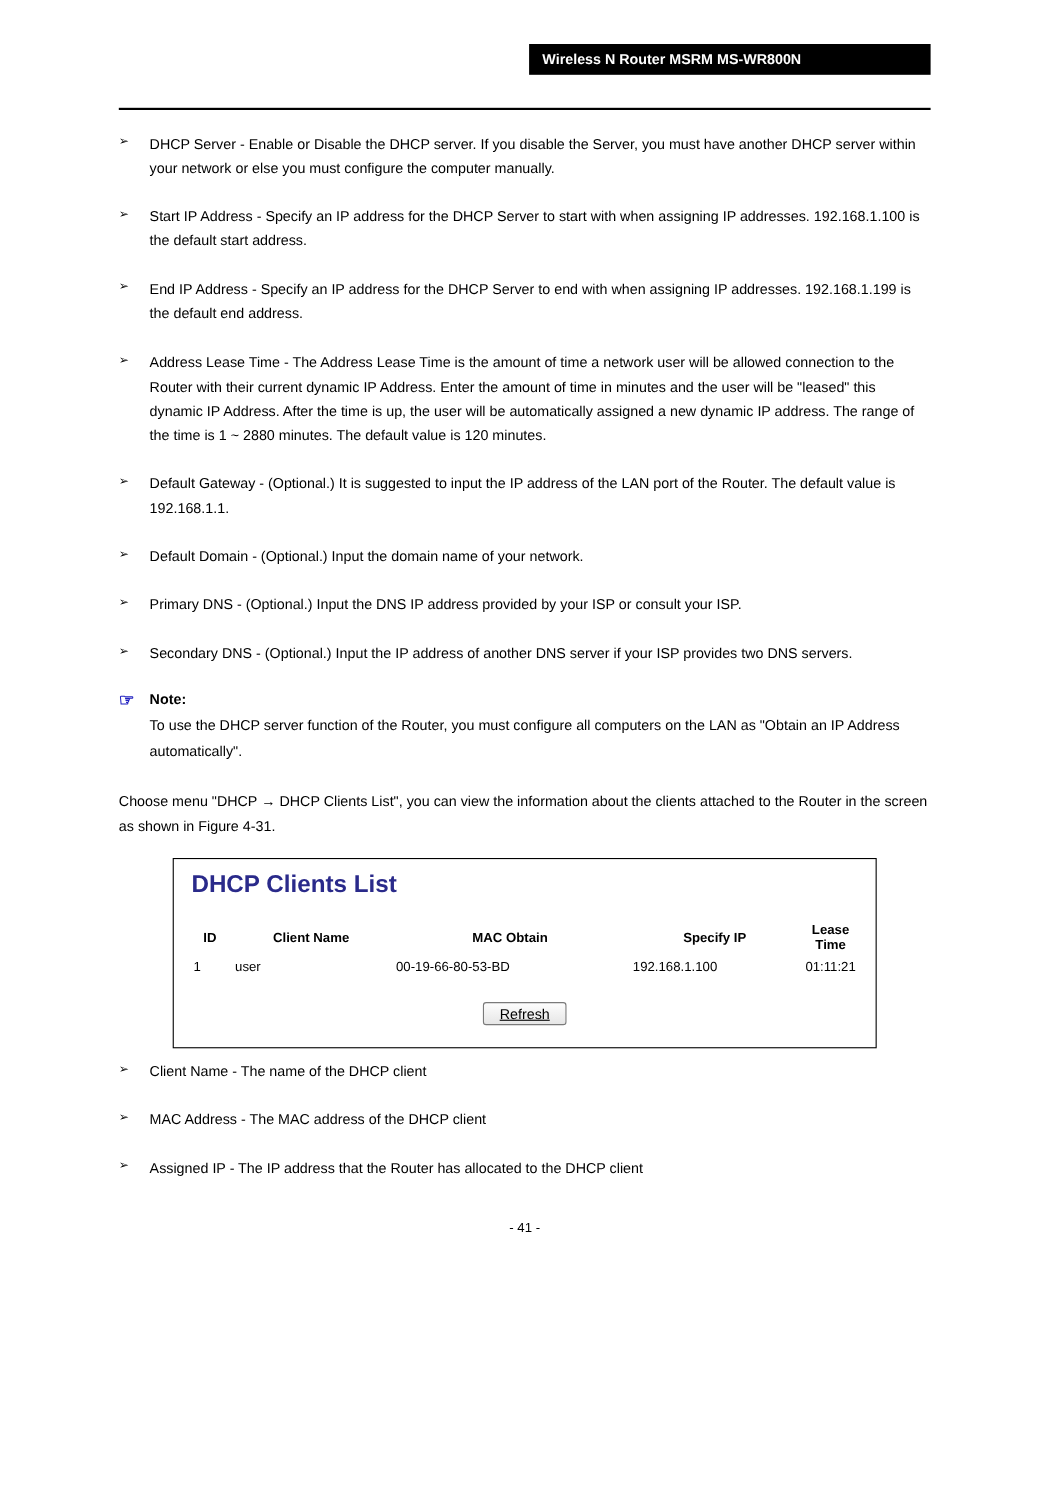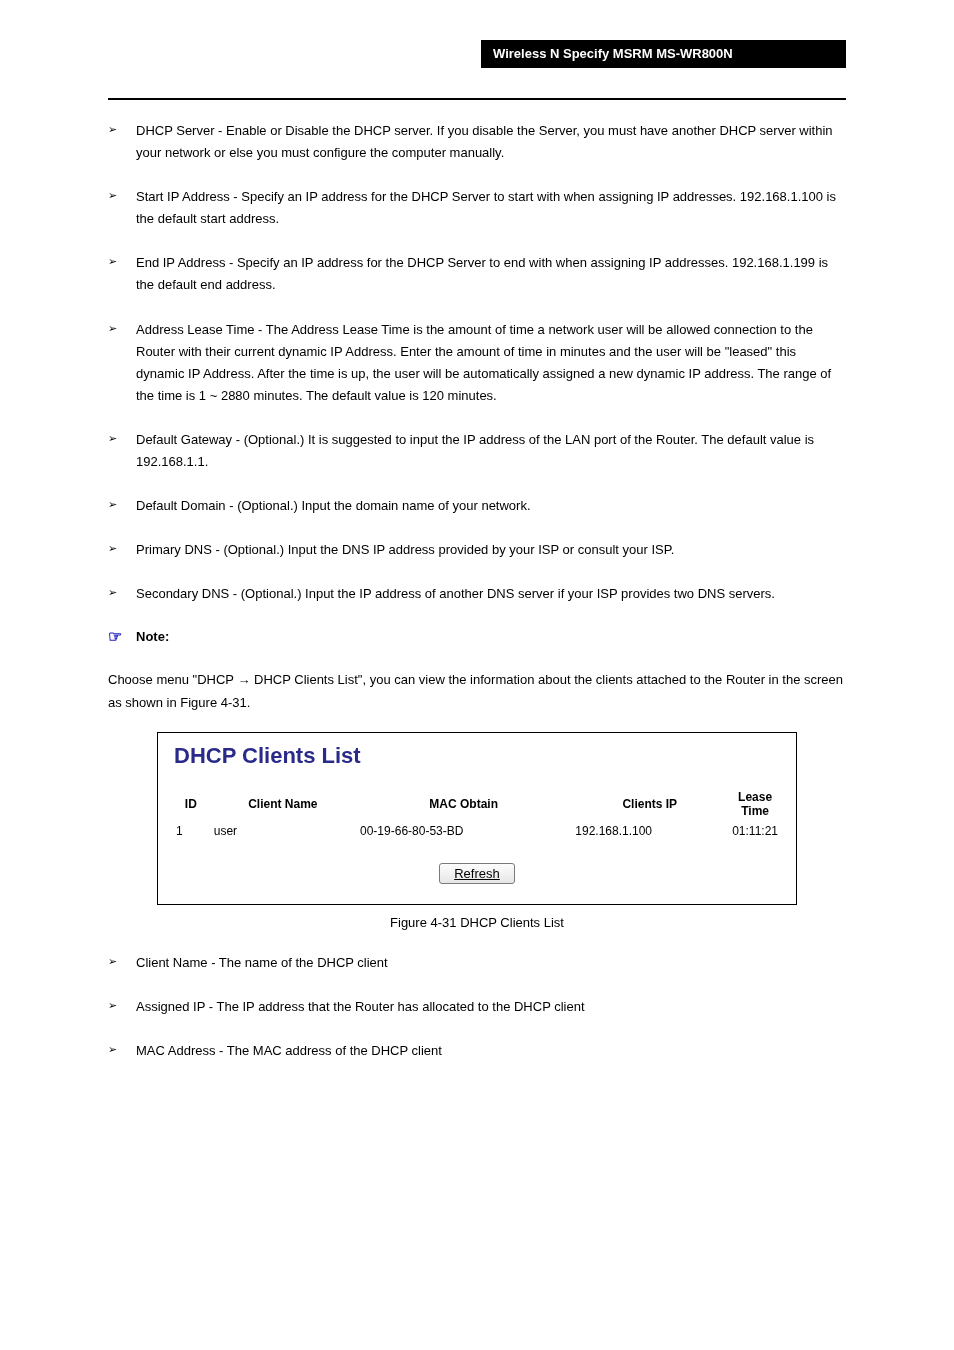--- a/index.html
+++ b/index.html
@@ -158,21 +158,21 @@
     font-size: 12px;
     margin-top: 36px;
   }
 </style>
 </head>
 <body>
 
 <div class="page">
 
   <div class="header-bar">
-    <div class="header-black">Wireless N Specify MSRM MS-WR800N</div>
+    <div class="header-black">Wireless N Router MSRM MS-WR800N</div>
   </div>
   <div class="header-rule"></div>
 
   <ul class="list">
     <li class="arrow-bullet">
       <span class="term">DHCP Server - Enable</span><span> or </span><span class="term">Disable</span><span> the DHCP server. If you disable the Server, you must have another DHCP server within your network or else you must configure the computer manually.</span>
     </li>
     <li class="arrow-bullet">
       <span class="term">Start IP Address -</span><span> Specify an IP address for the DHCP Server to start with when assigning IP addresses. 192.168.1.100 is the default start address.</span>
     </li>
@@ -192,63 +192,64 @@
       <span class="term">Primary DNS -</span><span> (Optional.) Input the DNS IP address provided by your ISP or consult your ISP.</span>
     </li>
     <li class="arrow-bullet">
       <span class="term">Secondary DNS -</span><span> (Optional.) Input the IP address of another DNS server if your ISP provides two DNS servers.</span>
     </li>
   </ul>
 
   <div class="note-block">
     <span class="note-icon">☞</span>
     <span class="note-label">Note:</span>
+    <div class="note-text">To use the DHCP server function of the Router, you must configure all computers on the LAN as "Obtain an IP Address automatically".</div>
   </div>
 
   <div class="section-intro">
     <span>Choose menu "</span><span class="term">DHCP</span>
     <span class="menu-arrow">→</span>
     <span class="term">DHCP Clients List</span><span>", you can view the information about the clients attached to the Router in the screen as shown in Figure 4-31.</span>
   </div>
 
   <div class="figure-wrap">
     <div class="fig-title">DHCP Clients List</div>
     <table class="tbl">
       <thead>
         <tr>
           <th class="col-id">ID</th>
           <th class="col-name">Client Name</th>
           <th class="col-mac">MAC Obtain</th>
-          <th class="col-ip">Clients IP</th>
+          <th class="col-ip">Specify IP</th>
           <th class="col-lease">Lease Time</th>
         </tr>
       </thead>
       <tbody>
         <tr>
           <td>1</td>
           <td>user</td>
           <td>00-19-66-80-53-BD</td>
           <td>192.168.1.100</td>
           <td>01:11:21</td>
         </tr>
       </tbody>
     </table>
     <div class="refresh-row">
       <button class="refresh-btn">Refresh</button>
     </div>
   </div>
 
-  <div class="fig-caption">Figure 4-31 DHCP Clients List</div>
 
   <ul class="list">
     <li class="arrow-bullet">
       <span class="term">Client Name -</span><span> The name of the DHCP client</span>
     </li>
     <li class="arrow-bullet">
+      <span class="term">MAC Address -</span><span> The MAC address of the DHCP client</span>
+    </li>
+    <li class="arrow-bullet">
       <span class="term">Assigned IP -</span><span> The IP address that the Router has allocated to the DHCP client</span>
     </li>
-    <li class="arrow-bullet">
-      <span class="term">MAC Address -</span><span> The MAC address of the DHCP client</span>
-    </li>
   </ul>
 
+  <div class="footer-page">- 41 -</div>
 
 </div>
 
 </body></html>

